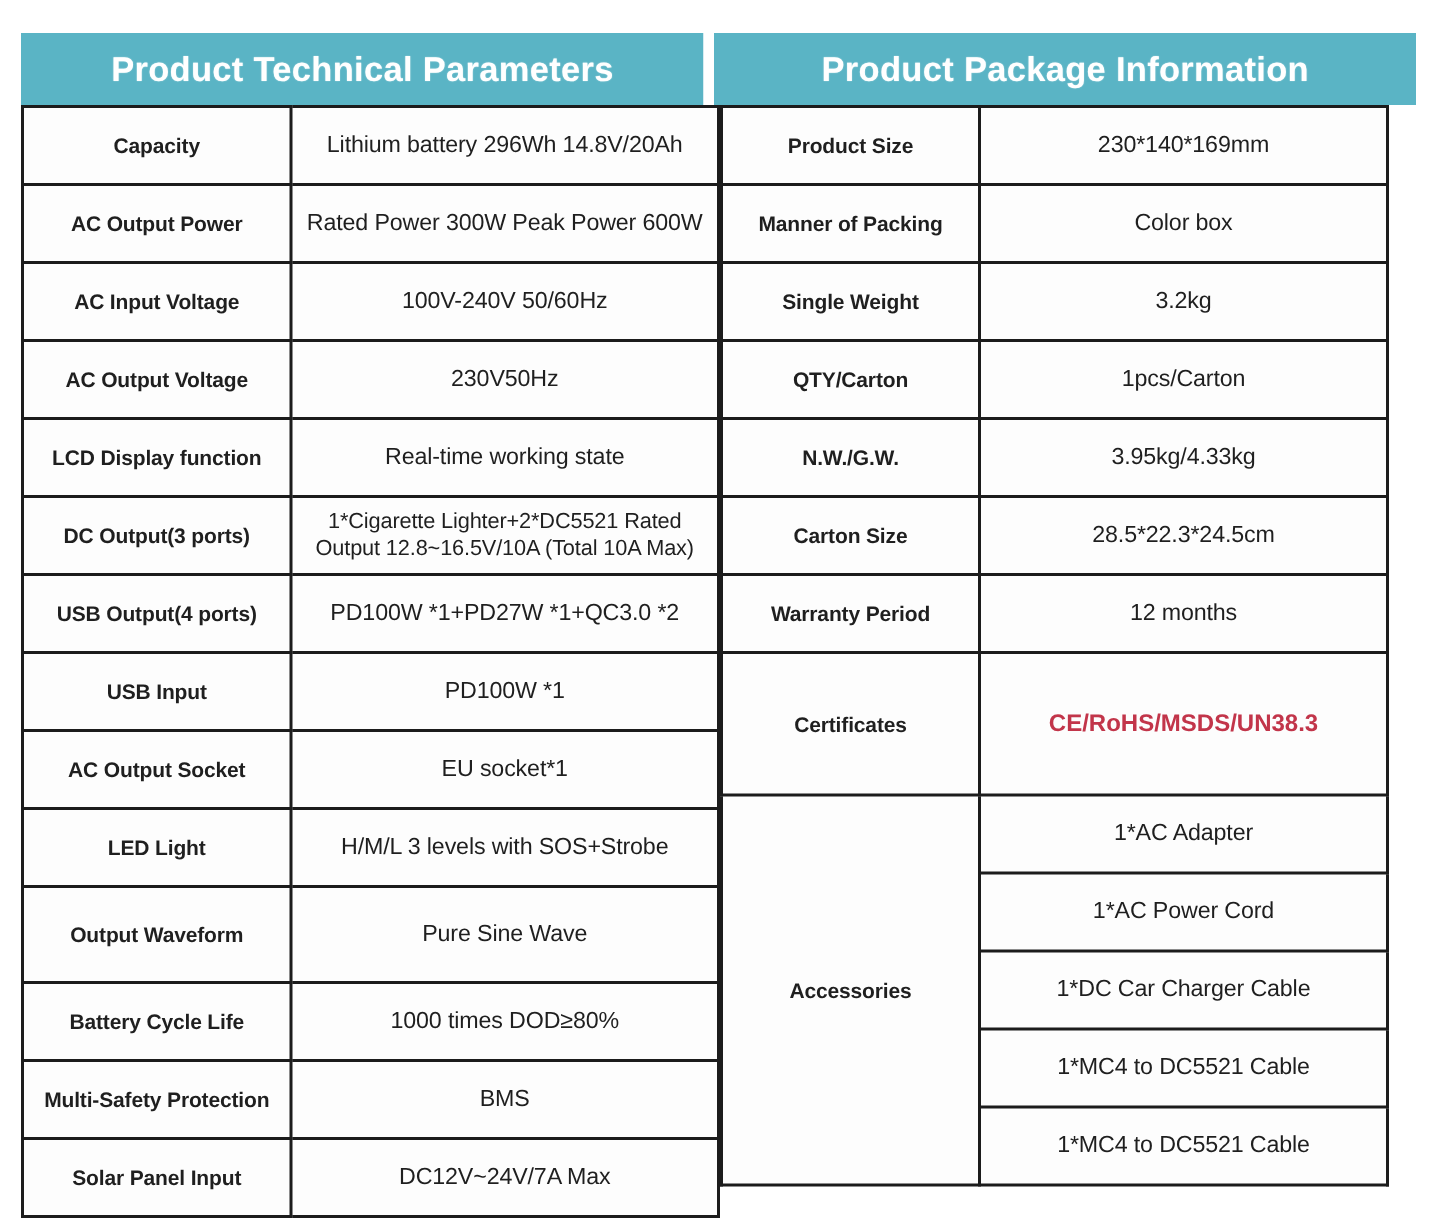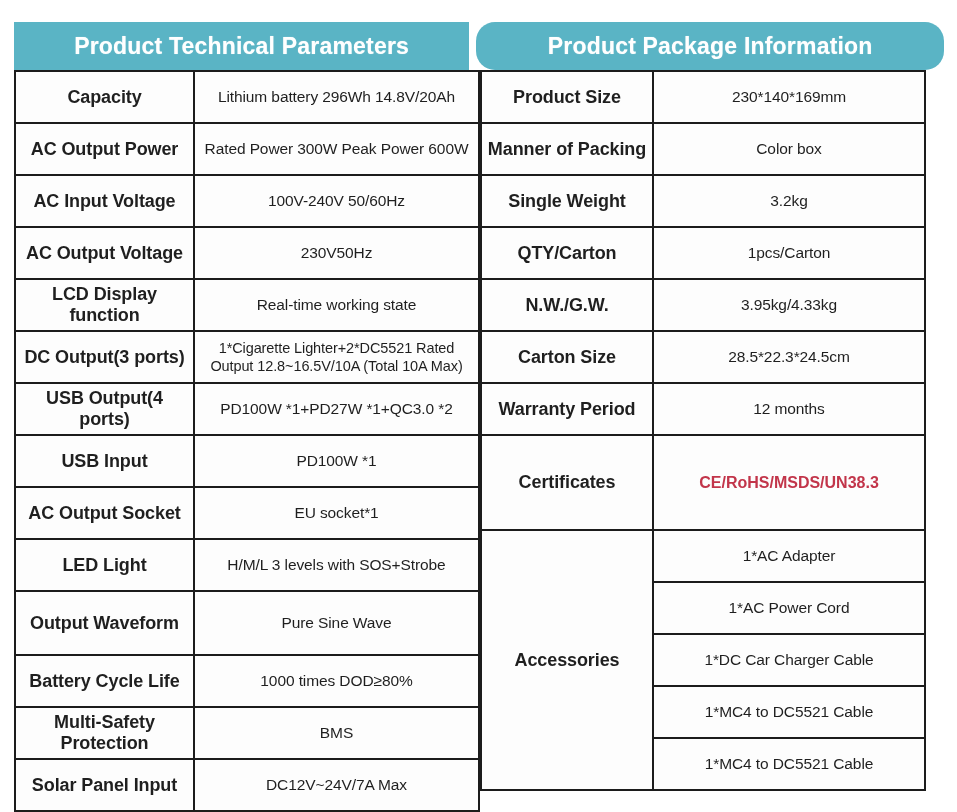--- a/index.html
+++ b/index.html
@@ -20,40 +20,40 @@
     height:48px;
     display:flex;align-items:center;justify-content:center;
     color:#ffffff;
     font-weight:bold;
     font-size:23px;
     letter-spacing:.2px;
     text-shadow:0 0 1px rgba(255,255,255,.55);
   }
   .hdr-left{width:512px;}
   .hdr-gap{width:8px;background:#ffffff;}
-  .hdr-right{width:526px;border-radius:19px;}
+  .hdr-right{width:526px;}
 
   
   .tbl{
     position:absolute;
     border-collapse:collapse;
     table-layout:fixed;
     background:#ffffff;
   }
   .tbl td{
     border:2px solid #1c1c1c;
     text-align:center;
     vertical-align:middle;
     color:#1f1f1f;
     padding:2px 4px;
     background:#fdfdfd;
   }
   .lab{
     font-weight:bold;
-    font-size:18px;
+    font-size:14px;
     letter-spacing:-.1px;
   }
   .val{
     font-weight:normal;
     font-size:15.5px;
     letter-spacing:-.1px;
     line-height:1.25;
   }
   .val.small{font-size:14.5px;}
   .cert{

